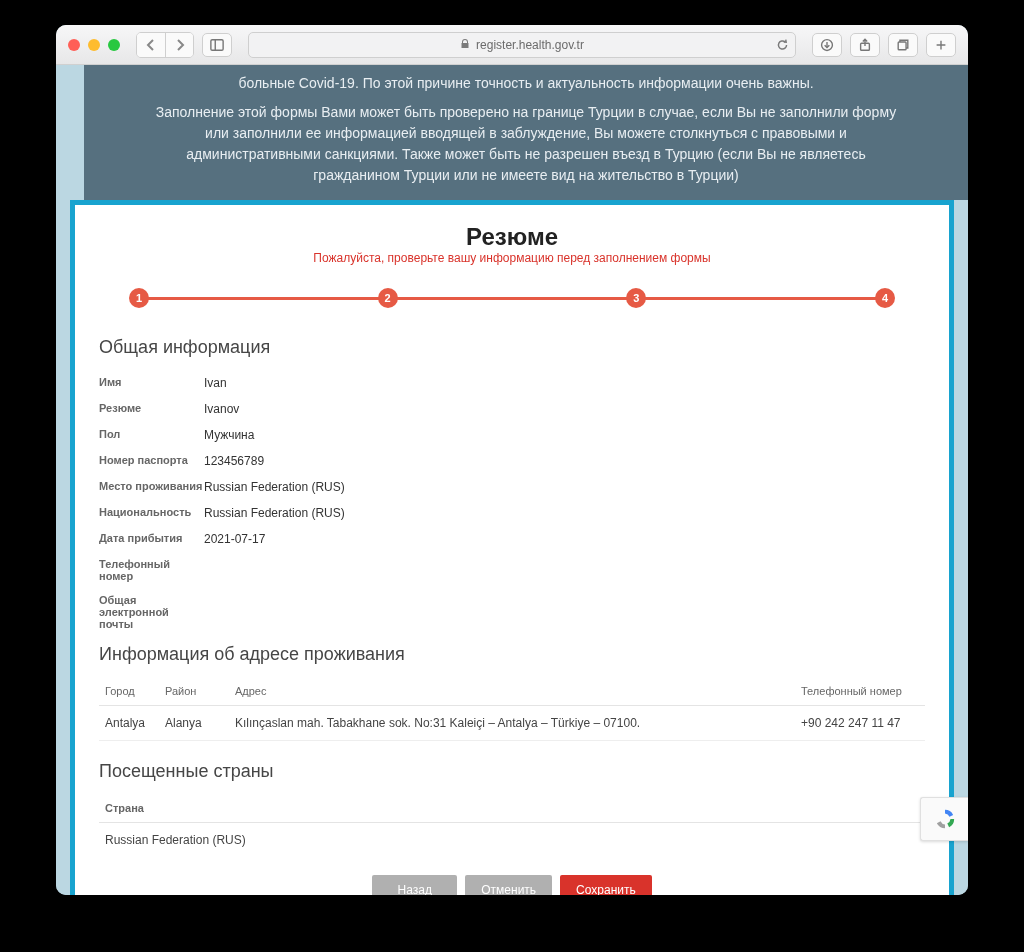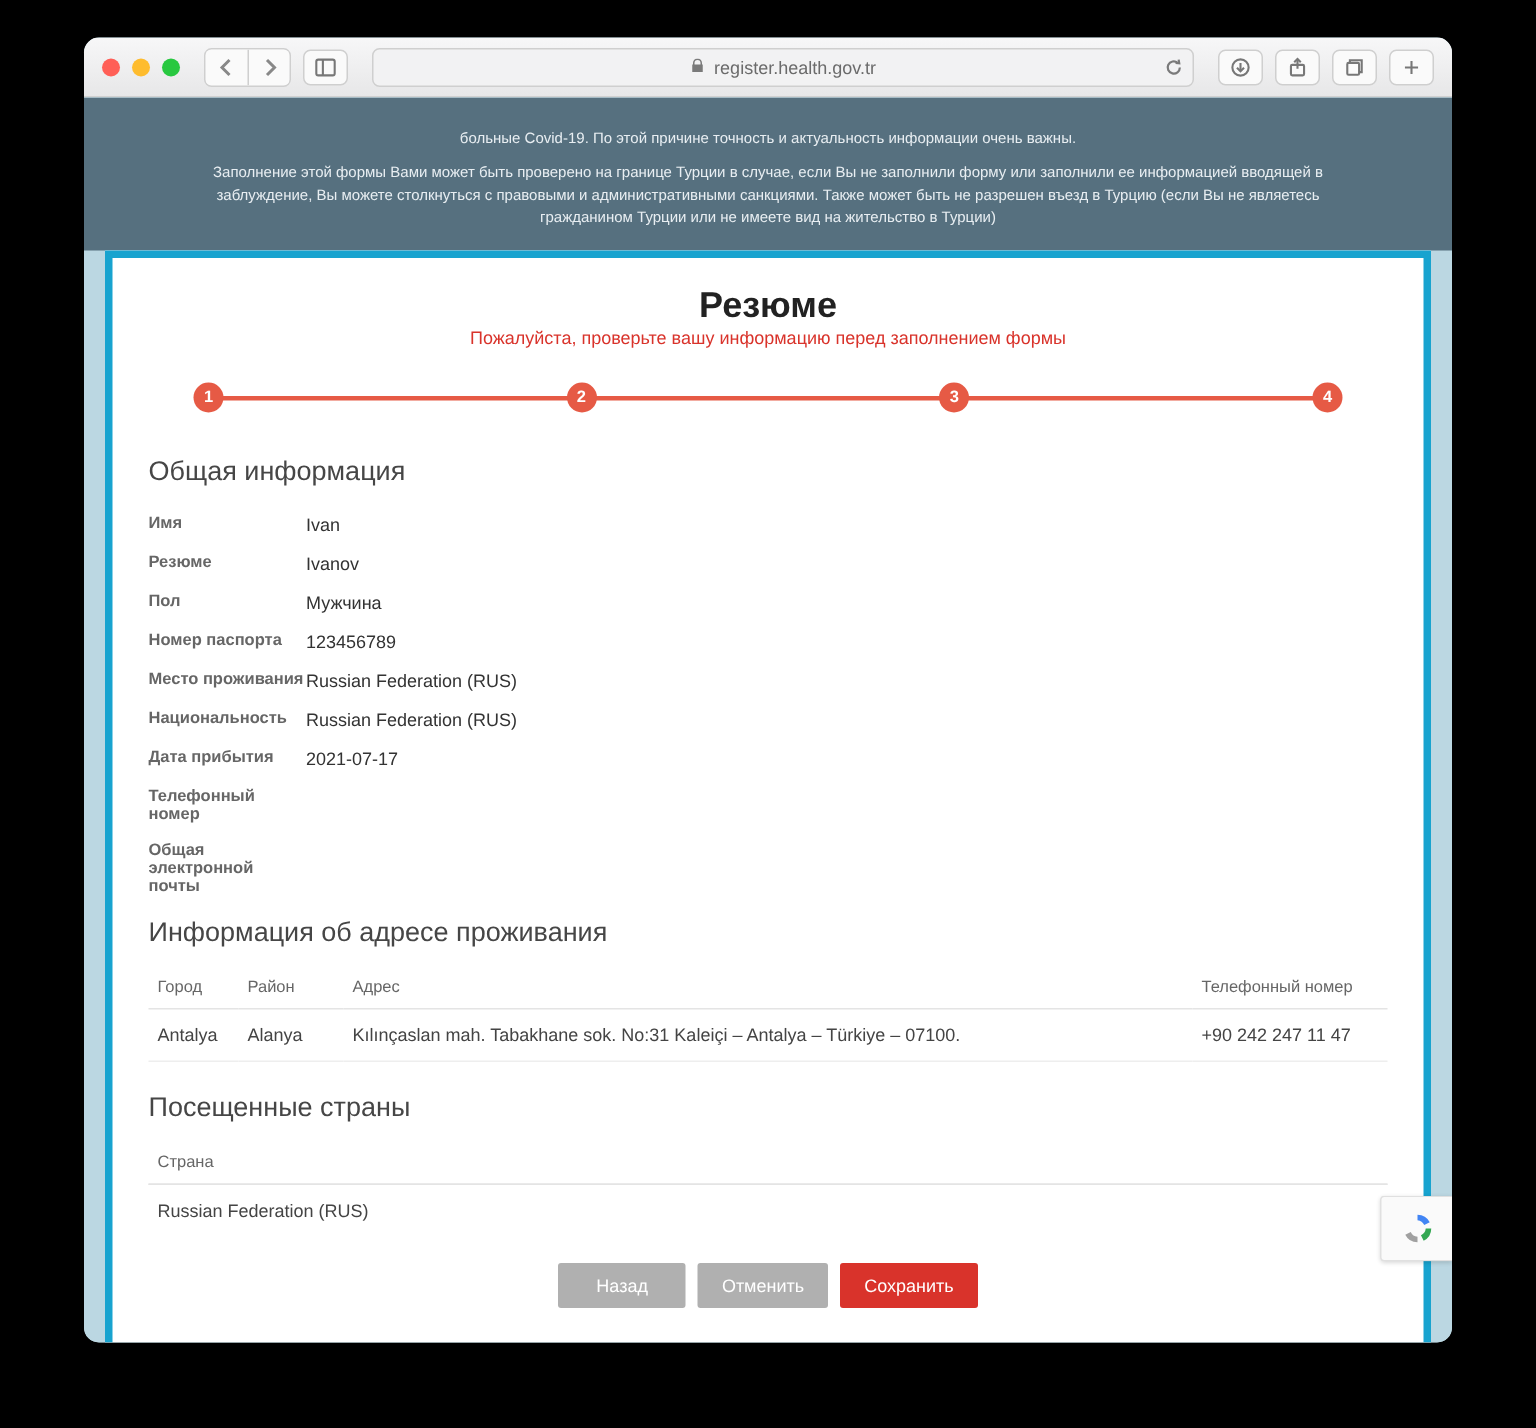--- a/index.html
+++ b/index.html
@@ -88,24 +88,25 @@
     flex:1 1 auto;
     overflow:hidden;
     background:#bbd7e2;
     display:flex;
     flex-direction:column;
   }
 
   .banner {
     background:#56707f;
     color:#e8eef2;
-    font-size:10px;
+    font-size:14px;
     text-align:center;
-    padding:20px 60px 14px;
+    padding:8px 60px 14px;
     line-height:1.5;
+    margin-left:28px;
   }
   .banner p + p { margin-top:8px; }
 
   .card {
     margin:0 14px;
     background:#fff;
     border:5px solid #18a3cf;
     padding:18px 24px 24px;
   }
 
@@ -187,21 +188,21 @@
     color:#444;
     border-bottom:1px solid #eee;
   }
 
   table.countries{
     width:100%;
     border-collapse:collapse;
     font-size:12px;
   }
   table.countries th{
-    text-align:left;color:#666;font-weight:400;font-size:11px;
+    text-align:left;color:#666;font-weight:700;font-size:11px;
     padding:8px 6px;border-bottom:1px solid #e4e4e4;
   }
   table.countries td{
     padding:10px 6px;color:#444;
   }
 
   .btn-row{
     display:flex;justify-content:center;gap:8px;margin-top:18px;
   }
   .btn{

